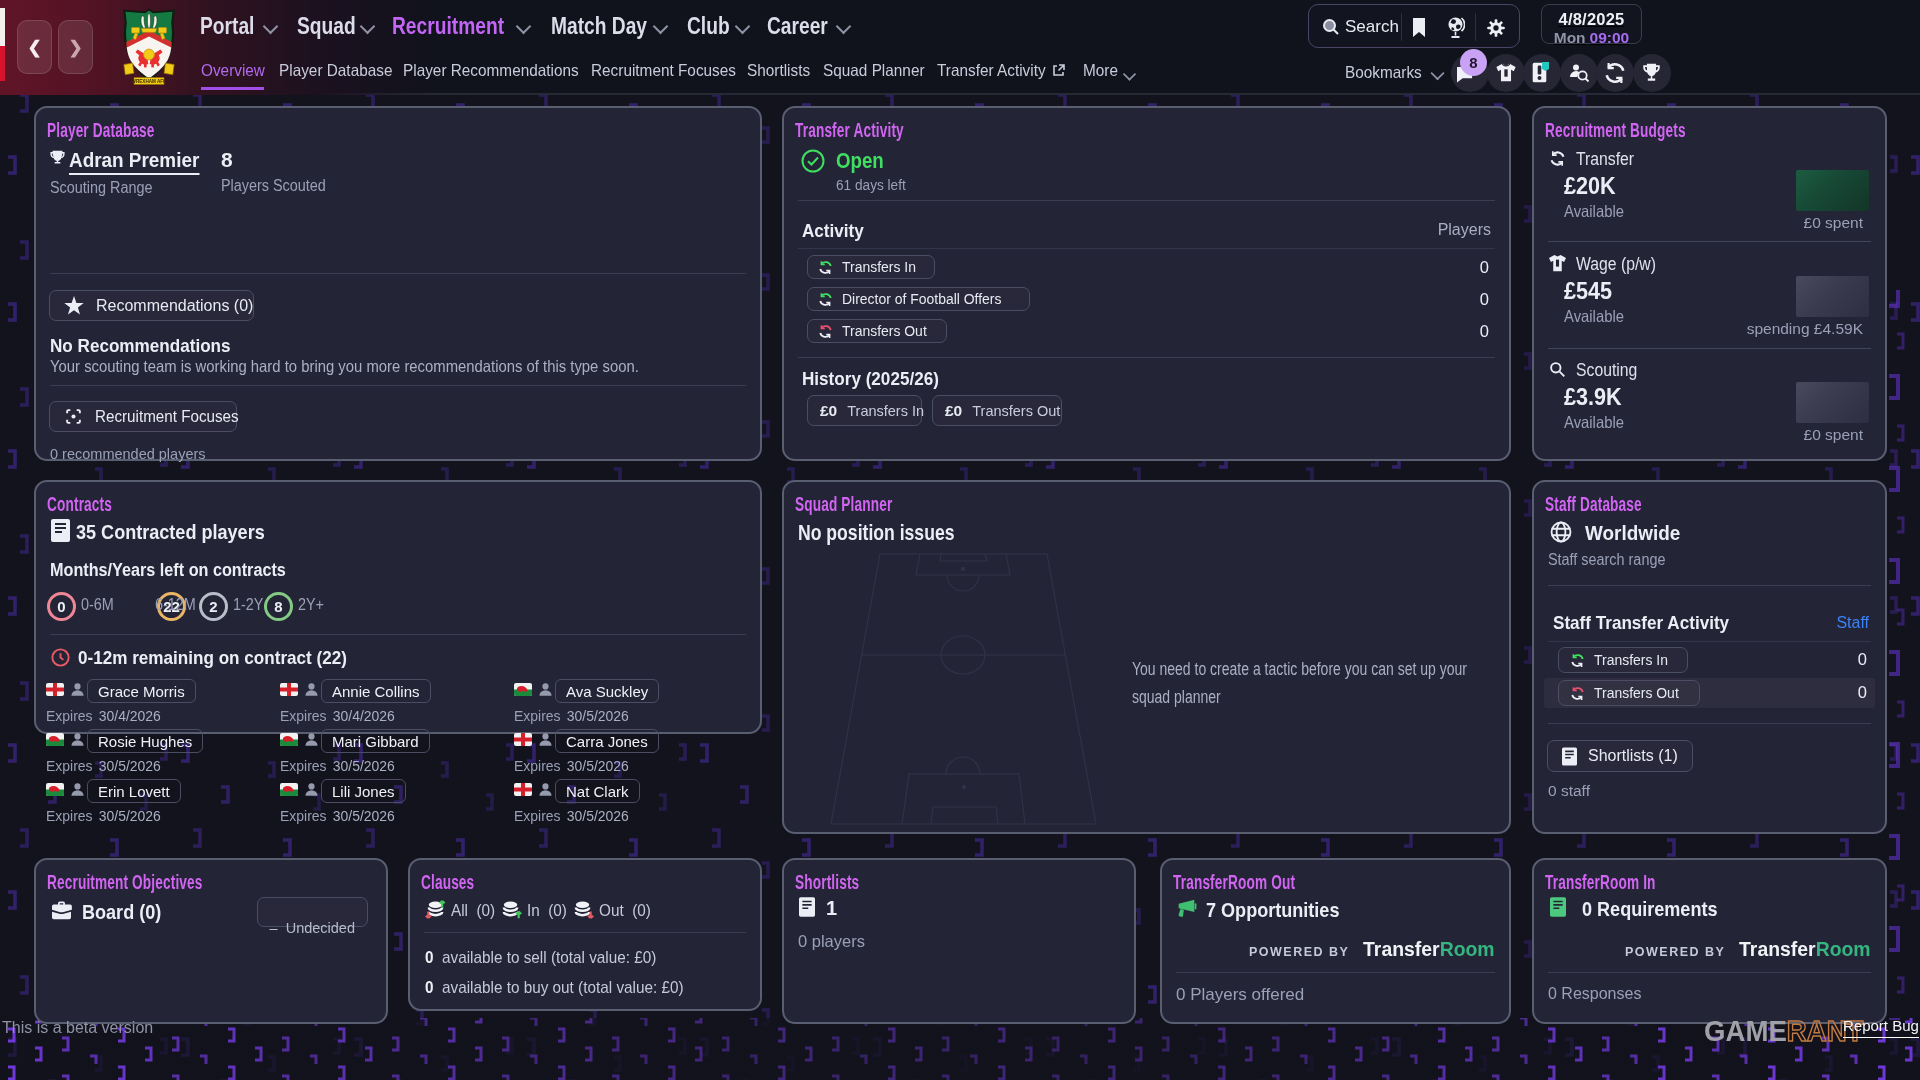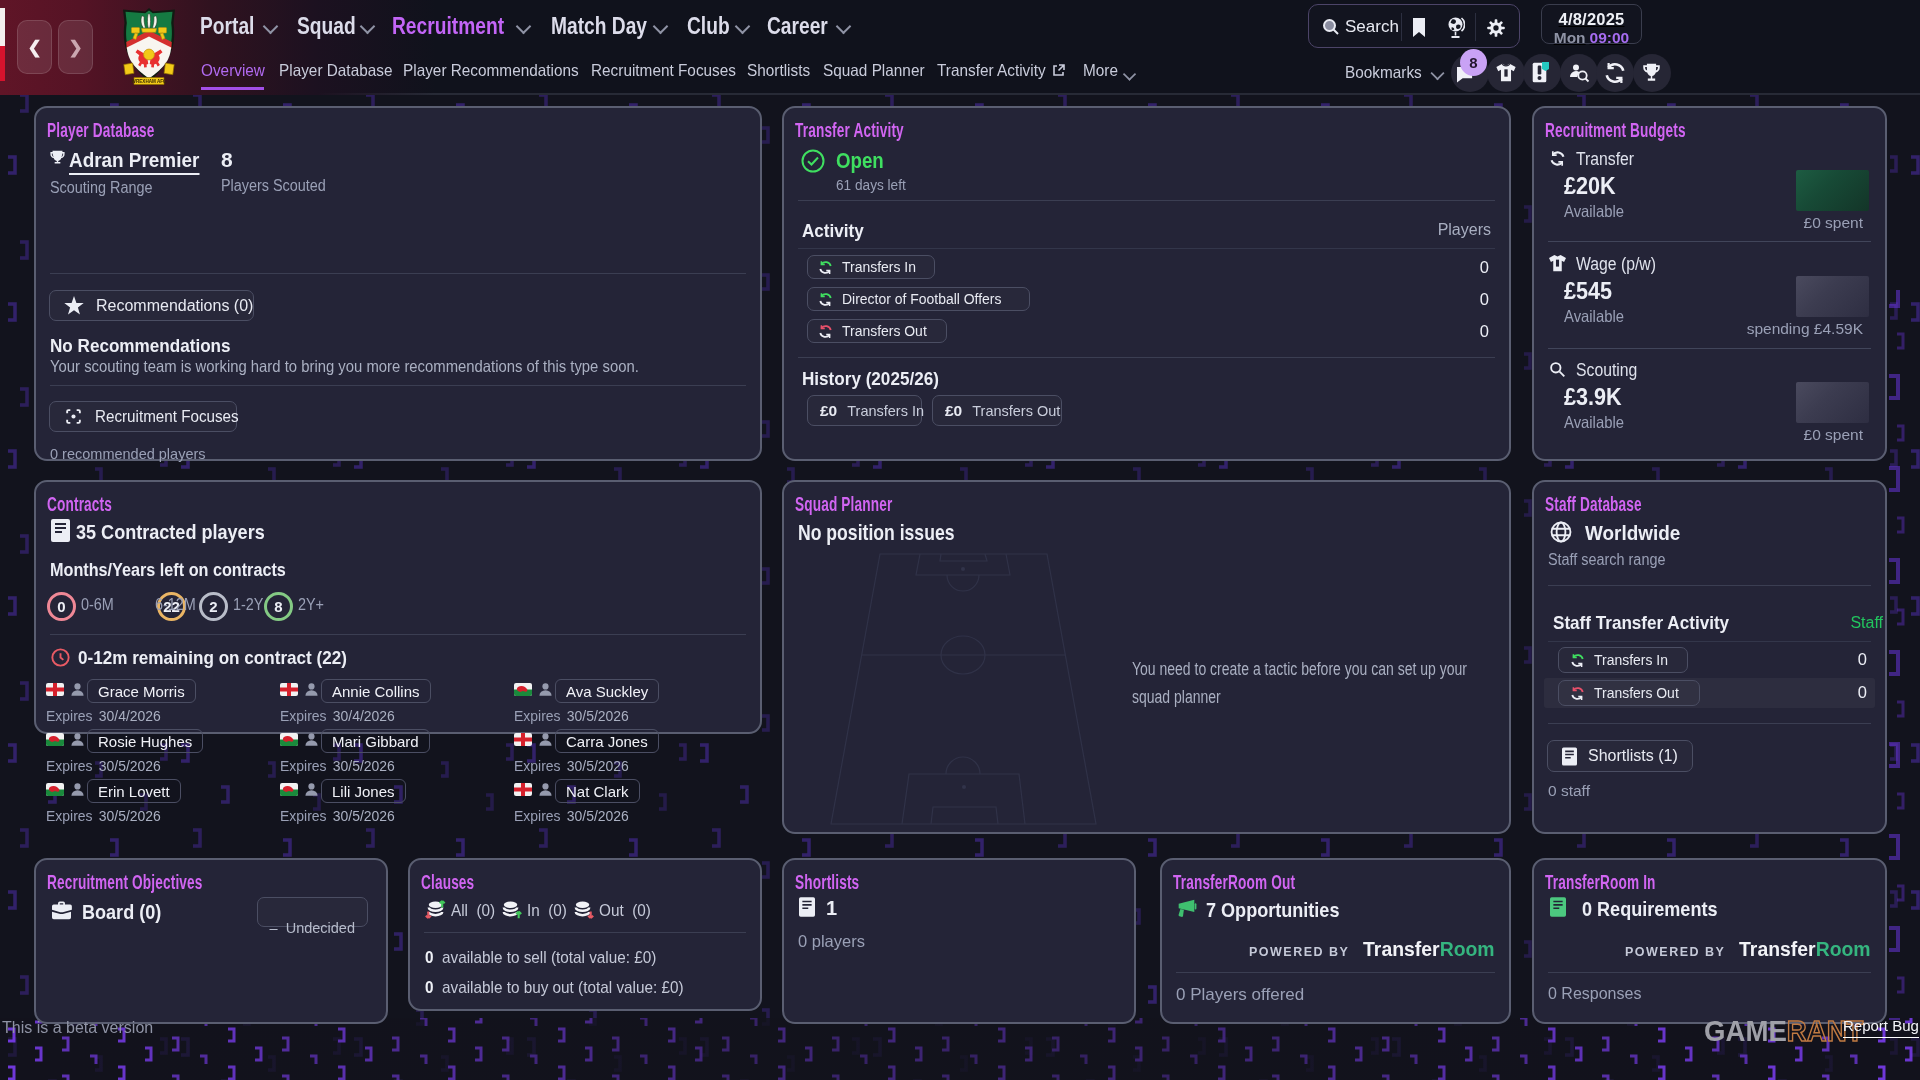--- a/index.html
+++ b/index.html
@@ -542,21 +542,21 @@
     <div class="ptitle">Staff Database</div>
     <svg class="abs" style="left:16px; top:39px;" width="22" height="22" viewBox="0 0 20 20" fill="none" stroke="#eceef5" stroke-width="1.7">
         <circle cx="10" cy="10" r="8.6"></circle>
         <ellipse cx="10" cy="10" rx="4" ry="8.6"></ellipse>
         <path d="M1.6 7 H18.4 M1.6 13 H18.4"></path>
       </svg>
     <span class="abs white cx9" style="left:51px; top:39px; font-size:21px; font-weight:bold;">Worldwide</span>
     <span class="abs grey cx9" style="left:14px; top:69px; font-size:16px;">Staff search range</span>
     <div class="hdiv" style="top:103px;"></div>
     <div class="abs white cx9" style="left:19px; top:130px; font-size:19px; font-weight:bold;">Staff Transfer Activity</div>
-    <div class="abs" style="right:2px; top:132px; font-size:16px; color:#22c55e;margin-left:12px;">Staff</div>
+    <div class="abs" style="right:16px; top:132px; font-size:16px; color:#3b82f6;margin-left:12px;">Staff</div>
     <div class="hdiv" style="top:159px; background:#33364a;"></div>
     <div class="btn" style="left:24px; top:165px; height:26px; padding:0 11px;">
       <svg width="15" height="15" viewBox="0 0 20 20" fill="none">
           <path d="M17 8 A7.2 7.2 0 0 0 4.5 5.5" stroke="#3fdf60" stroke-width="2.4"></path>
           <path d="M3 12 A7.2 7.2 0 0 0 15.5 14.5" stroke="#eceef5" stroke-width="2.4"></path>
           <path d="M4.5 1.5 v4.5 h4.5" fill="none" stroke="#3fdf60" stroke-width="2"></path>
           <path d="M15.5 18.5 v-4.5 h-4.5" fill="none" stroke="#eceef5" stroke-width="2"></path>
         </svg>
       <span class="cx9" style="margin-left:9px; font-size:15.5px;">Transfers In</span>
     </div>

